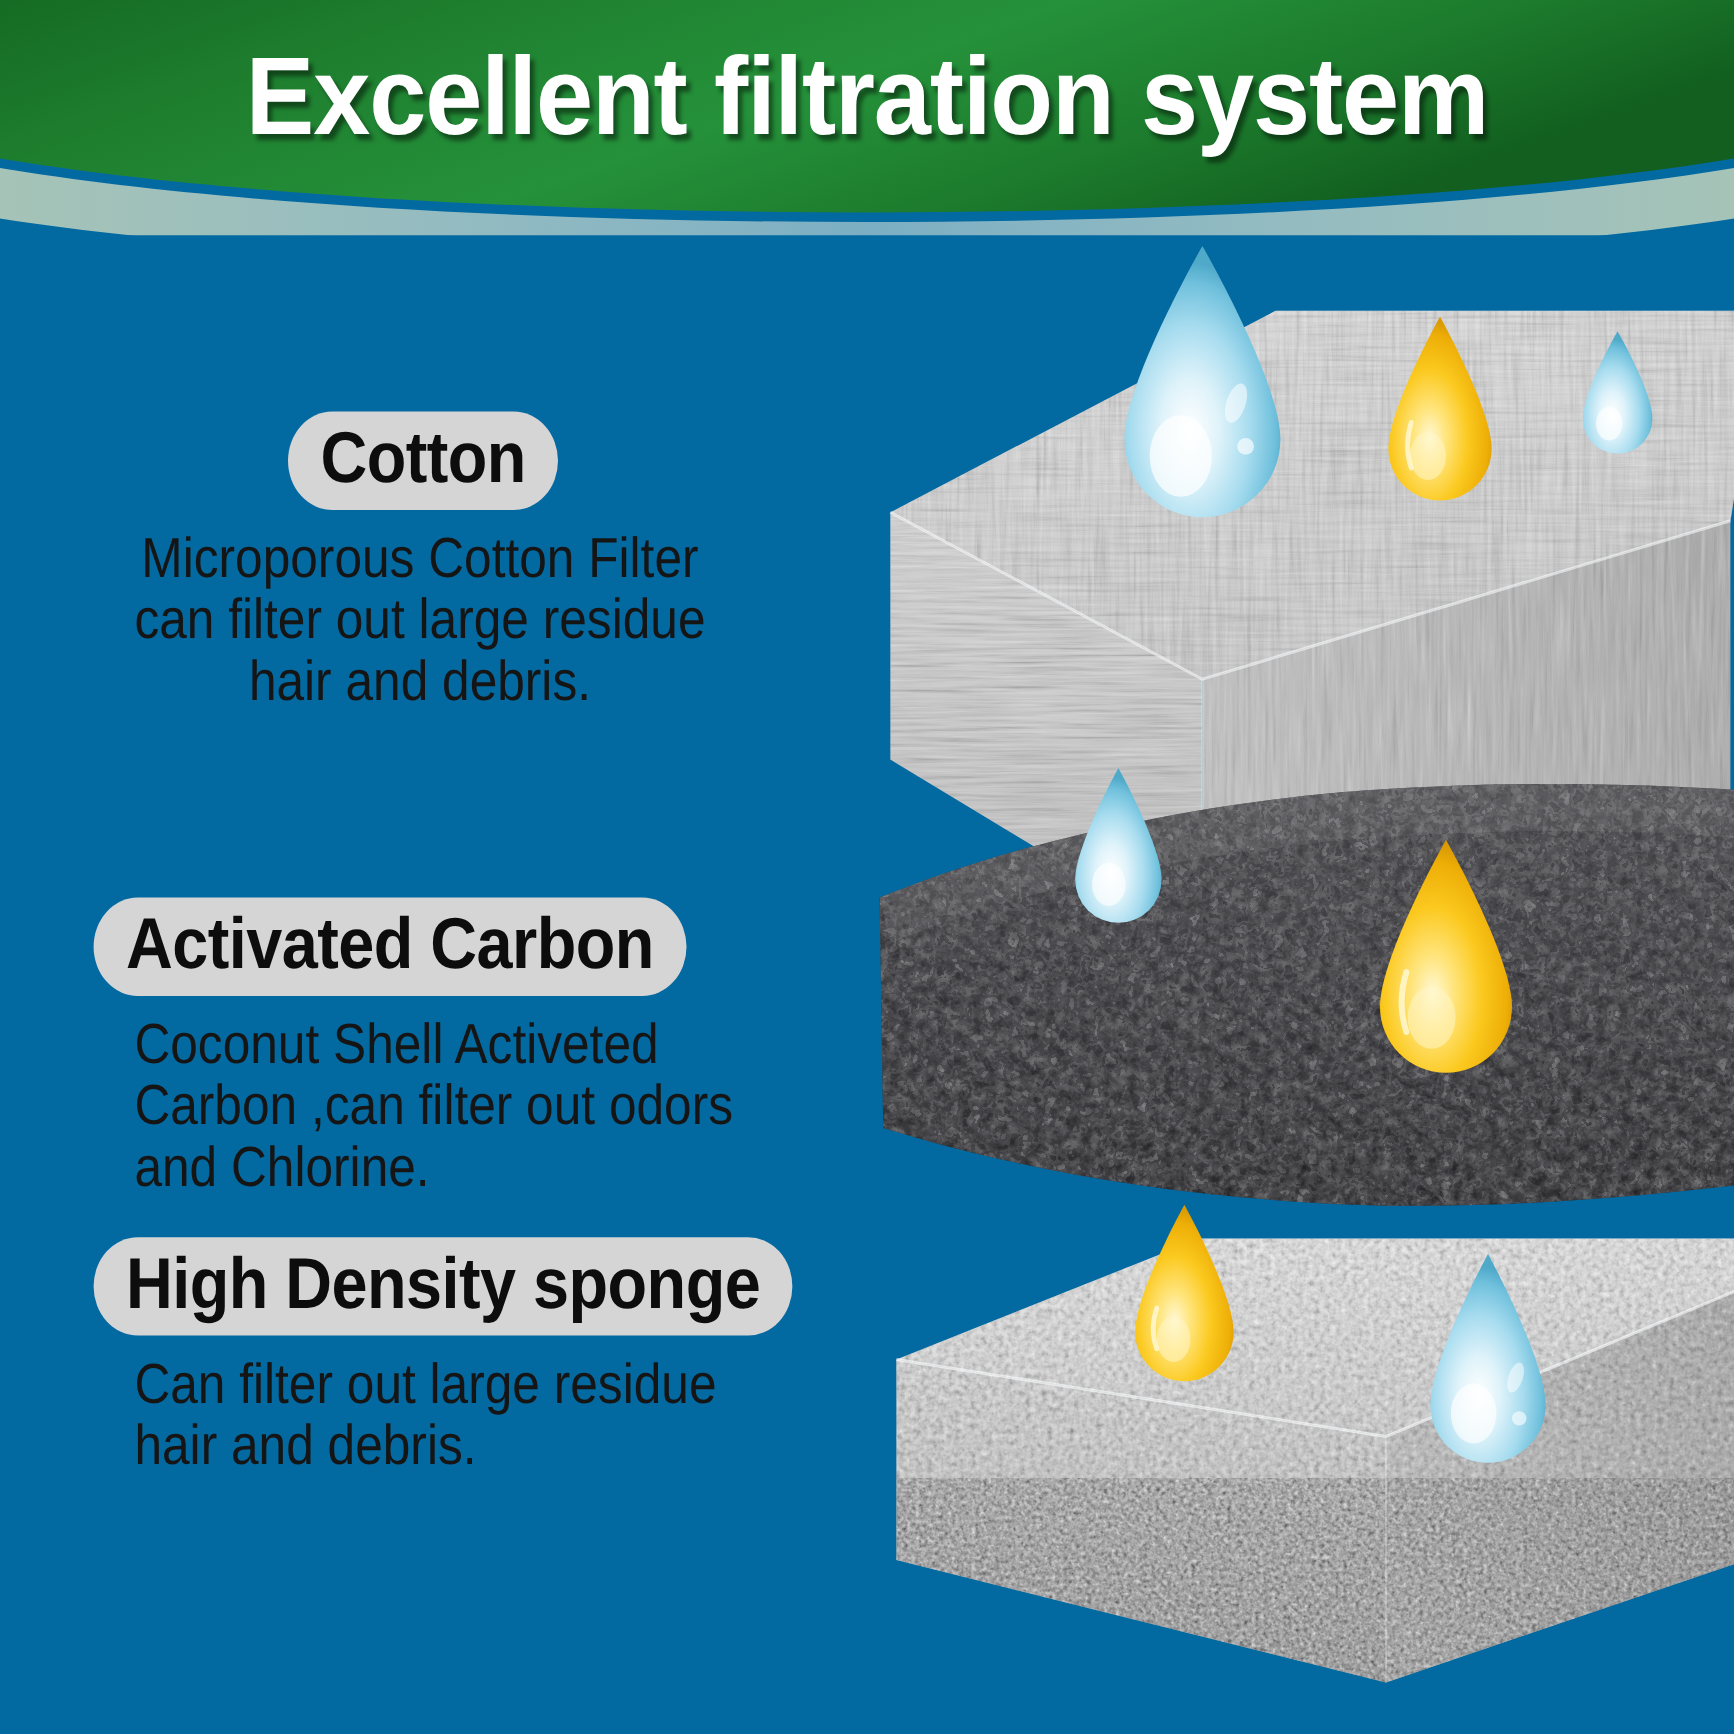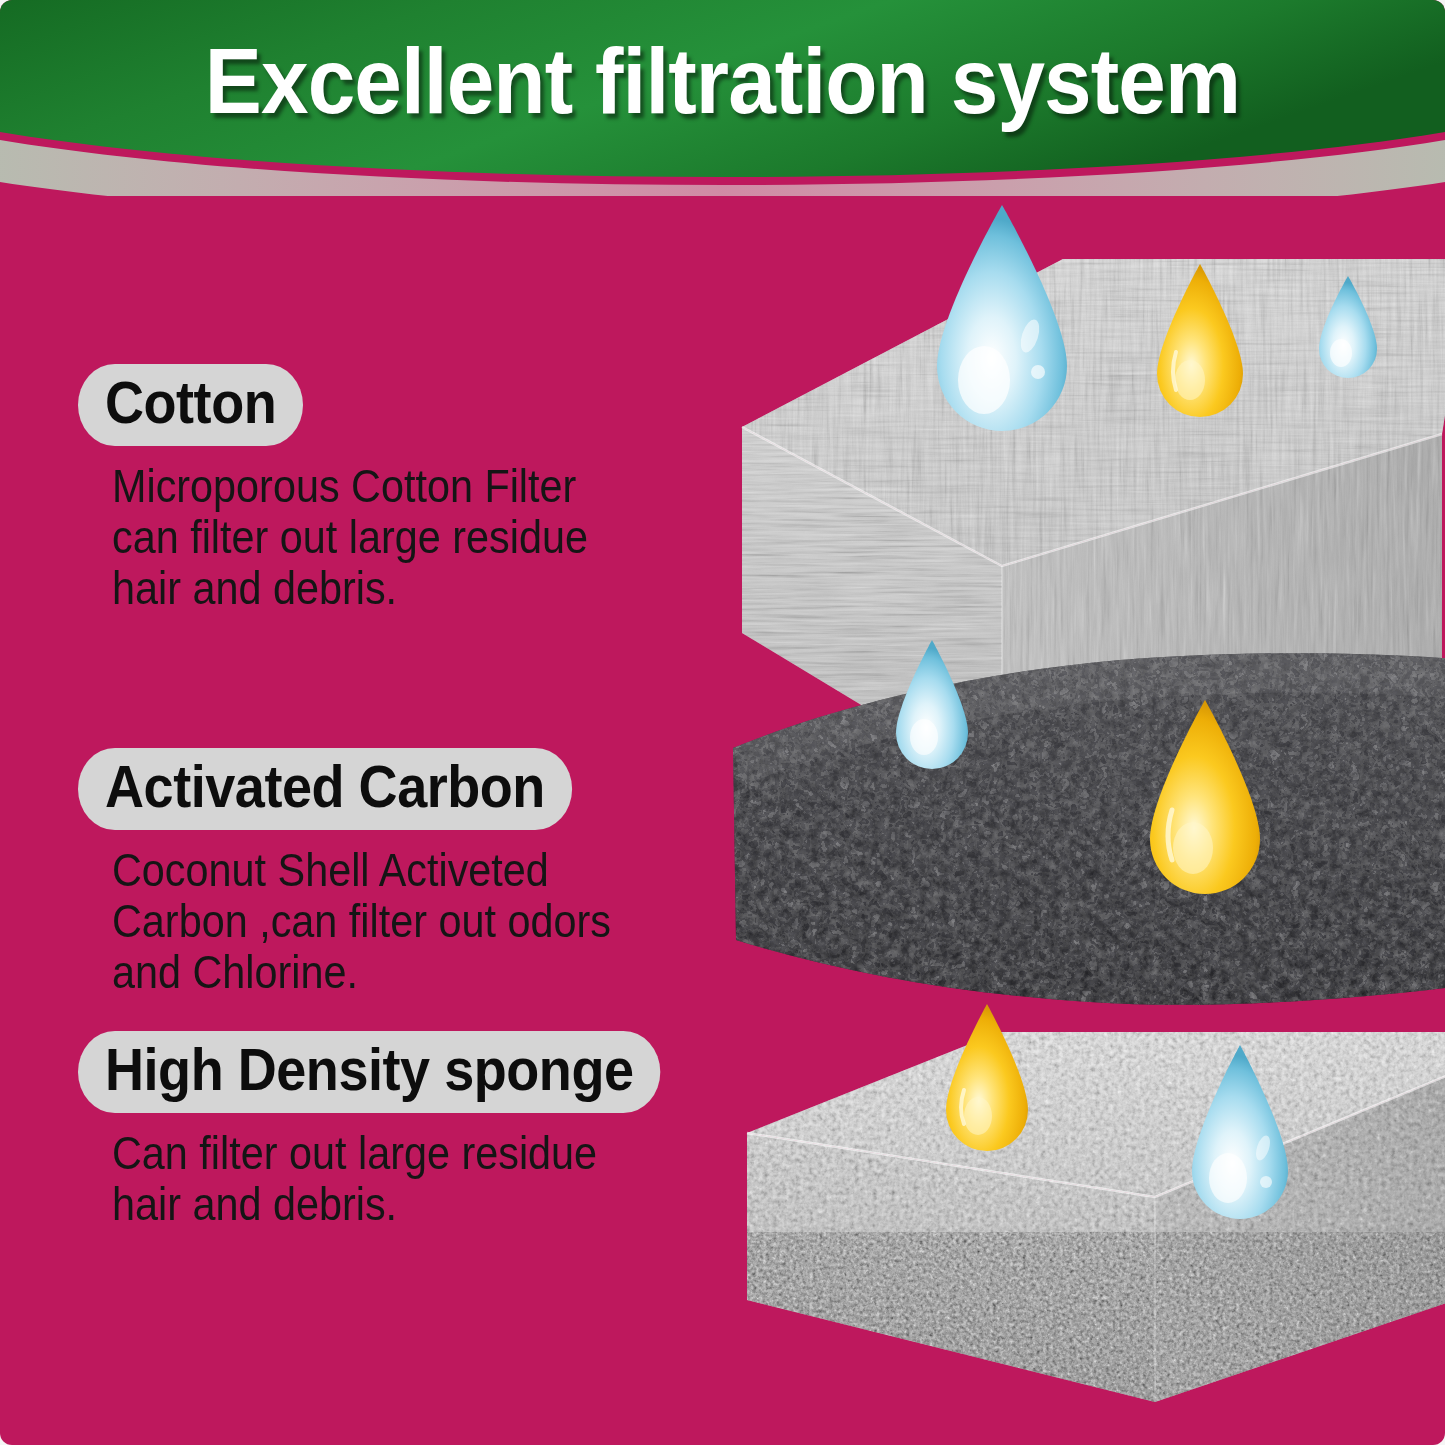--- a/index.html
+++ b/index.html
@@ -3,21 +3,21 @@
 <meta charset="utf-8">
 <style>
   html,body{margin:0;padding:0;}
   body{
     width:1445px;height:1445px;
     background:#f5f5f5;
     font-family:"Liberation Sans", sans-serif;
     overflow:hidden;
     position:relative;
   }
-  #stage{position:absolute;inset:0;width:1445px;height:1445px;overflow:hidden;background:#be185d;border-radius:12px;}
+  #stage{position:absolute;inset:0;width:1445px;height:1445px;overflow:hidden;background:#0369a1;}
 
   
   .banner{
     position:absolute;left:0;top:0;width:1445px;height:196px;overflow:hidden;
   }
   .banner-svg{position:absolute;left:0;top:0;}
   .banner-title{
     position:absolute;left:0;top:30px;width:1445px;
     text-align:center;
     font-family:"Liberation Sans", sans-serif;
@@ -54,21 +54,21 @@
     color:#151515;
     font-size:47px;
     line-height:1.09;
     font-weight:normal;
     transform:scaleX(0.88);
     transform-origin:left top;
     font-family:"Liberation Sans", sans-serif;
     white-space:pre-line;
   }
 
-  #feature-cotton{top:364px;}
+  #feature-cotton{top:343px;text-align:center;}
   #feature-carbon{top:748px;}
   #feature-sponge{top:1031px;}
 
   
   .art{position:absolute;left:0;top:0;width:1445px;height:1445px;pointer-events:none;}
 </style>
 </head>
 <body>
 
 <div id="stage">

